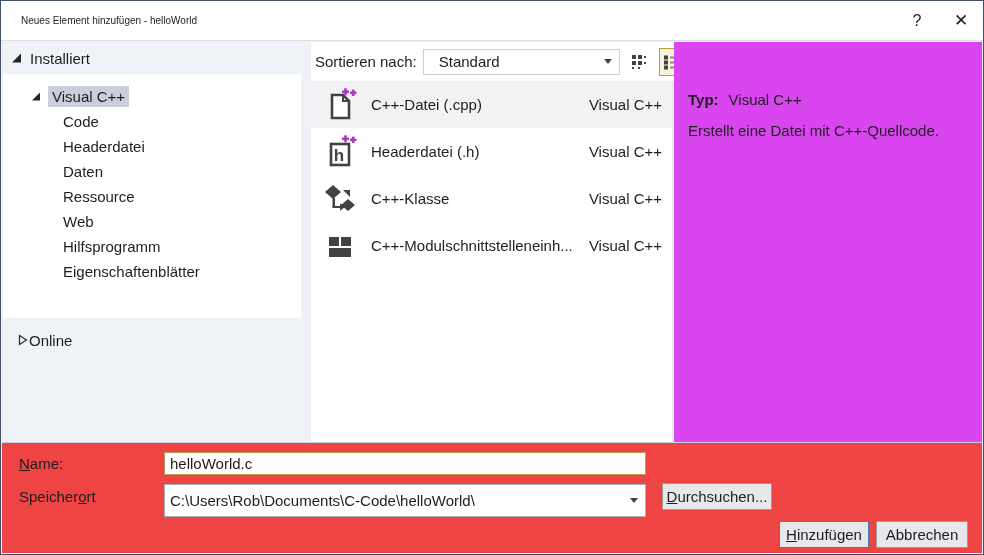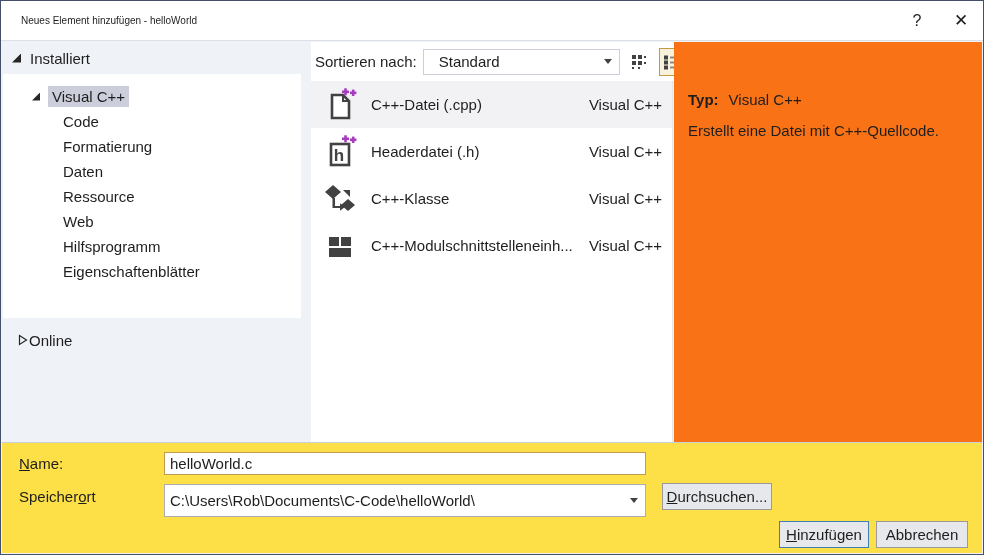--- a/index.html
+++ b/index.html
@@ -57,27 +57,27 @@
   .searchbox input { flex: 1; border: none; outline: none; font-family: "Liberation Sans", sans-serif; font-size: 15px; color: #747681; background: transparent; }
   .searchbox .sarrow { width: 0; height: 0; border-left: 4px solid transparent; border-right: 4px solid transparent; border-top: 4px solid #424242; margin-left: 5px; }
   
   .list-pane { position: absolute; left: 310px; top: 80px; width: 362px; bottom: 112px; background: #FFFFFF; border-right: 1px solid #E6E7EB; }
   .tpl-row { display: flex; align-items: center; height: 47px; padding: 0 10px 0 12px; cursor: default; }
   .tpl-row.selected { background: #F2F2F4; }
   .tpl-icon { width: 34px; height: 34px; flex: none; }
   .tpl-name { margin-left: 14px; white-space: nowrap; overflow: hidden; }
   .tpl-cat { margin-left: auto; white-space: nowrap; padding-left: 8px; }
   
-  .info-pane { position: absolute; left: 673px; top: 41px; right: 1px; bottom: 112px; background: #f97316; padding: 49px 32px 0 14px; }
+  .info-pane { position: absolute; left: 673px; top: 41px; right: 1px; bottom: 112px; background: #d946ef; padding: 49px 32px 0 14px; }
   .info-type { display: flex; }
   .info-type b { font-weight: bold; }
   .info-type .val { margin-left: 10px; }
   .info-desc { margin-top: 14px; }
   
-  .bottom-pane { position: absolute; left: 1px; right: 1px; bottom: 1px; height: 111px; background: #fde047; border-top: 1px solid #C9CEDC; }
+  .bottom-pane { position: absolute; left: 1px; right: 1px; bottom: 1px; height: 111px; background: #ef4444; border-top: 1px solid #C9CEDC; }
   .field-label { position: absolute; left: 17px; font-size: 15px; }
   .mn { text-decoration: underline; }
   .name-input {
     position: absolute; left: 162px; top: 9px; width: 482px; height: 23px;
     border: 1px solid #BE9B50; background: #FFFFFF; padding: 0 5px;
     font-family: "Liberation Sans", sans-serif; font-size: 15px; color: #1E1E1E; outline: none;
   }
   .loc-combo {
     position: absolute; left: 162px; top: 41px; width: 482px; height: 33px;
     border: 1px solid #ABADB3; background: #FFFFFF; display: flex; align-items: center; cursor: default;
@@ -110,21 +110,21 @@
     <div class="tree-header">
       <span class="tri-expanded"></span>
       <span>Installiert</span>
     </div>
     <div class="tree-panel">
       <div class="tree-row">
         <span class="tri-expanded" style="margin-right:10px;"></span>
         <span class="label selected">Visual C++</span>
       </div>
       <div class="tree-child">Code</div>
-      <div class="tree-child">Formatierung</div>
+      <div class="tree-child">Headerdatei</div>
       <div class="tree-child">Daten</div>
       <div class="tree-child">Ressource</div>
       <div class="tree-child">Web</div>
       <div class="tree-child">Hilfsprogramm</div>
       <div class="tree-child">Eigenschaftenblätter</div>
     </div>
     <div class="online-row">
       <span class="tri-collapsed">
         <svg width="10" height="12" viewBox="0 0 10 12">
             <polygon points="1.5,1.5 8.5,6 1.5,10.5" fill="none" stroke="#262626" stroke-width="1.2"></polygon>

